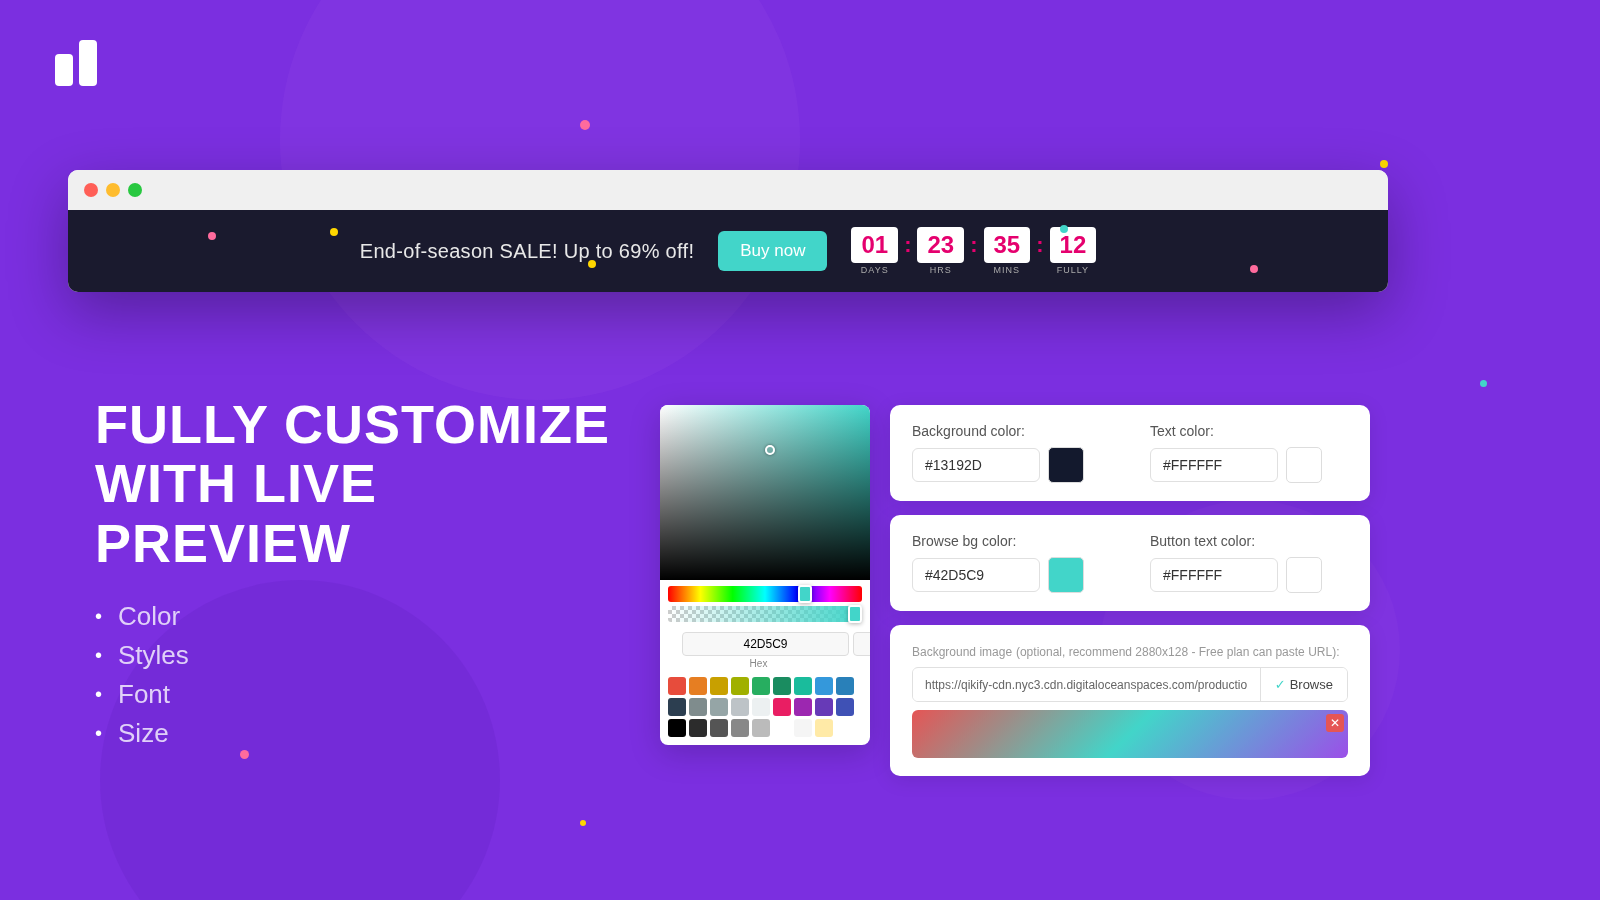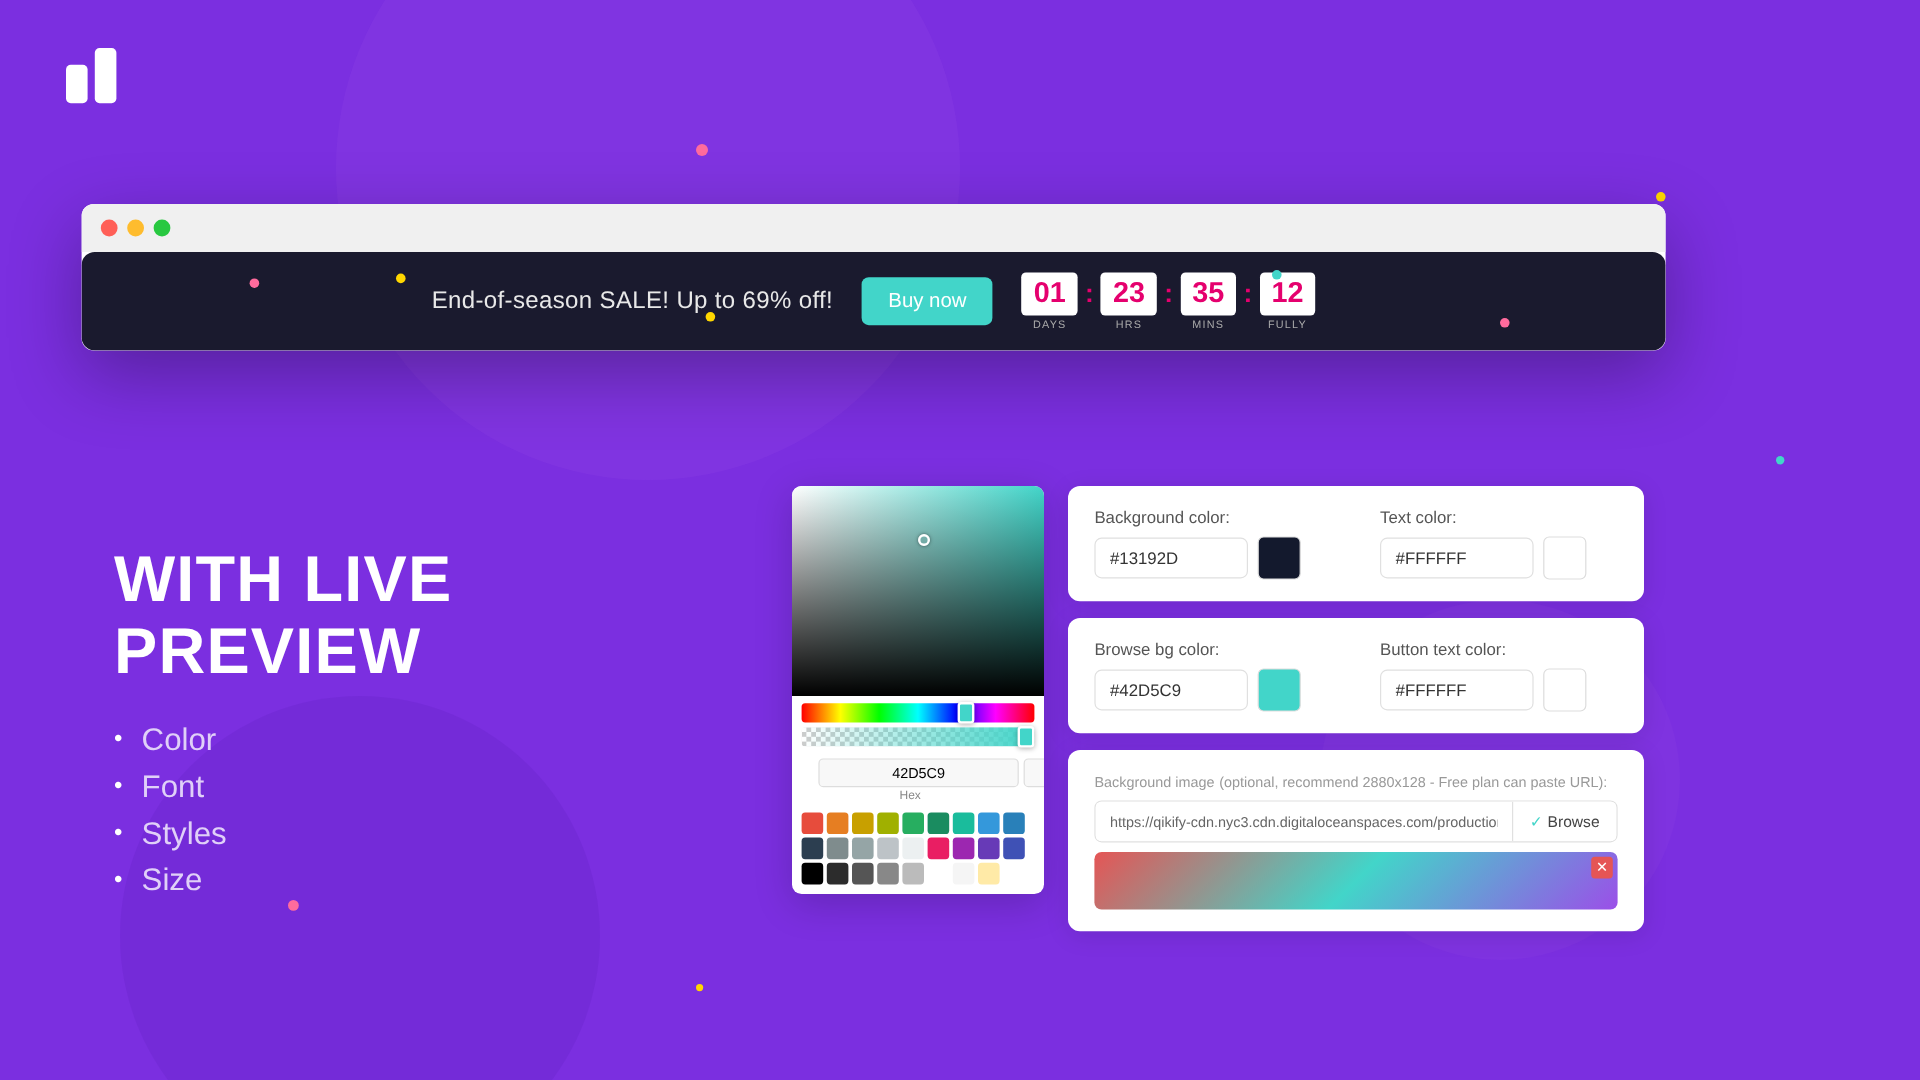--- a/index.html
+++ b/index.html
@@ -72,21 +72,20 @@
     
     .banner {
       background: #1a1a2e;
       height: 82px;
       display: flex;
       align-items: center;
       justify-content: center;
       gap: 24px;
       position: relative;
       overflow: hidden;
-      border-radius: 11px;
     }
 
     
     .banner-dot {
       position: absolute;
       border-radius: 50%;
       width: 8px; height: 8px;
     }
 
     .banner-text {
@@ -475,32 +474,32 @@
       <div class="countdown-item">
         <div class="countdown-number">12</div>
         <div class="countdown-label">FULLY</div>
       </div>
     </div>
   </div>
 </div>
 
 <div class="left-content">
   <div class="main-heading">
-    <br>
+    <span>FULLY CUSTOMIZE</span><br>
     <span>WITH LIVE PREVIEW</span>
   </div>
   <ul class="feature-list">
     <li>
         <span>Color</span>
       </li>
     <li>
-        <span>Font</span>
+        <span>Styles</span>
       </li>
     <li>
-        <span>Styles</span>
+        <span>Font</span>
       </li>
     <li>
         <span>Size</span>
       </li>
   </ul>
 </div>
 
 <div class="color-picker-panel">
   <div class="color-gradient-area">
     <div class="color-picker-cursor"></div>

